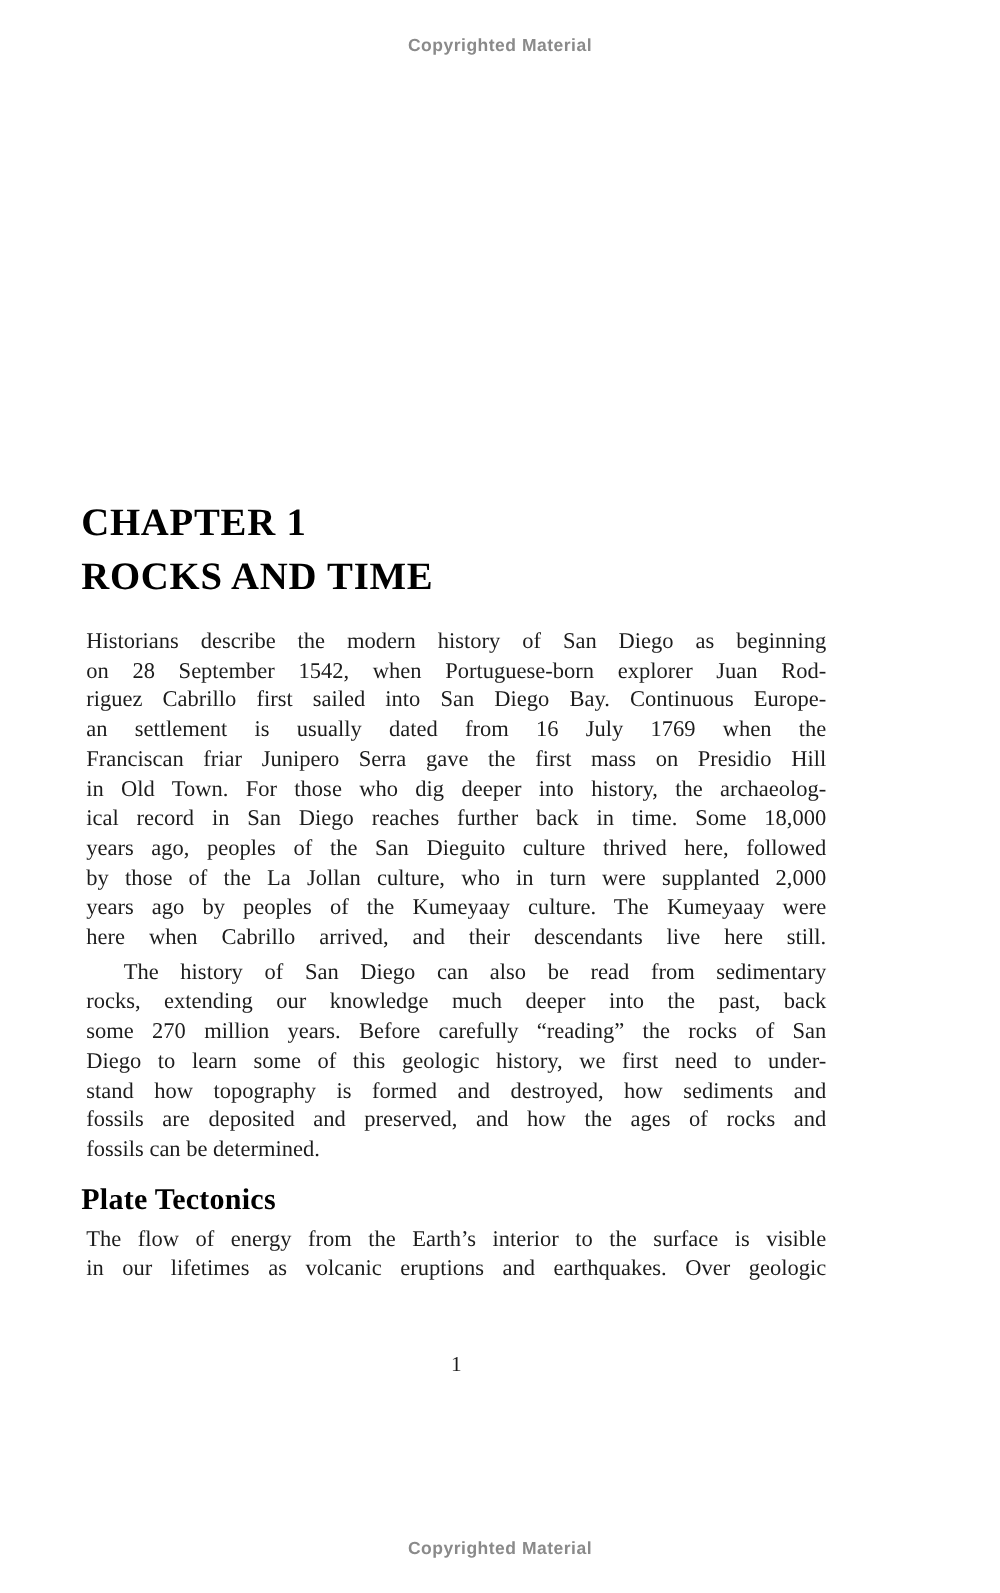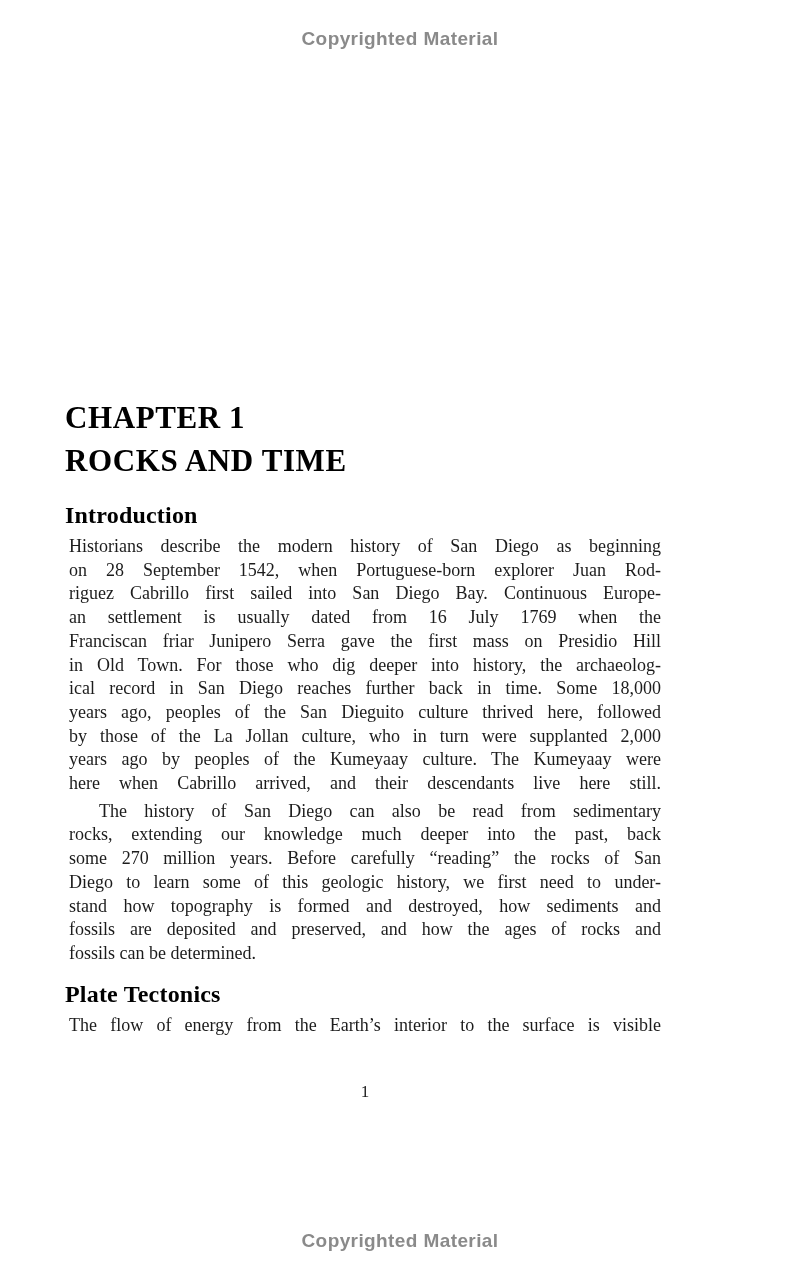--- a/index.html
+++ b/index.html
@@ -16,21 +16,21 @@
     font-family: "Liberation Serif", serif;
     color: var(--text-color, #1c1c1c);
   }
   .copyright {
     position: absolute;
     left: 0;
     width: 100%;
     text-align: center;
     font-family: "Liberation Sans", sans-serif;
     font-weight: bold;
-    font-size: 19px;
+    font-size: 14px;
     letter-spacing: 0.4px;
     color: var(--notice-color, #8a8a8a);
   }
   .copyright.top { top: 28px; }
   .copyright.bottom { top: 1230px; }
 
   .text-column {
     position: absolute;
     left: 65px;
     top: 396px;
@@ -85,21 +85,20 @@
 <div class="page" style="--bg-color: #ffffff; --text-color: #1c1c1c; --heading-color: #000000; --notice-color: #8a8a8a;">
 
   <div class="copyright top">Copyrighted Material</div>
 
   <div class="text-column">
     <h1 class="chapter">
       <span class="chapter-line">CHAPTER 1</span>
       <span class="chapter-line">ROCKS AND TIME</span>
     </h1>
     <div id="sections">
-        <h2 class="section-heading">Introduction</h2>
         <div class="paragraph">
           <div class="text-line">Historians describe the modern history of San Diego as beginning</div>
           <div class="text-line">on 28 September 1542, when Portuguese-born explorer Juan Rod-</div>
           <div class="text-line">riguez Cabrillo first sailed into San Diego Bay. Continuous Europe-</div>
           <div class="text-line">an settlement is usually dated from 16 July 1769 when the</div>
           <div class="text-line">Franciscan friar Junipero Serra gave the first mass on Presidio Hill</div>
           <div class="text-line">in Old Town. For those who dig deeper into history, the archaeolog-</div>
           <div class="text-line">ical record in San Diego reaches further back in time. Some 18,000</div>
           <div class="text-line">years ago, peoples of the San Dieguito culture thrived here, followed</div>
           <div class="text-line">by those of the La Jollan culture, who in turn were supplanted 2,000</div>
@@ -111,20 +110,21 @@
           <div class="text-line">rocks, extending our knowledge much deeper into the past, back</div>
           <div class="text-line">some 270 million years. Before carefully “reading” the rocks of San</div>
           <div class="text-line">Diego to learn some of this geologic history, we first need to under-</div>
           <div class="text-line">stand how topography is formed and destroyed, how sediments and</div>
           <div class="text-line">fossils are deposited and preserved, and how the ages of rocks and</div>
           <div class="text-line last-ragged">fossils can be determined.</div>
         </div>
         <h2 class="section-heading">Plate Tectonics</h2>
         <div class="paragraph">
           <div class="text-line">The flow of energy from the Earth’s interior to the surface is visible</div>
+          <div class="text-line">in our lifetimes as volcanic eruptions and earthquakes. Over geologic</div>
         </div>
       </div>
   </div>
 
   <div class="page-number">1</div>
 
   <div class="copyright bottom">Copyrighted Material</div>
 
 </div>
 

